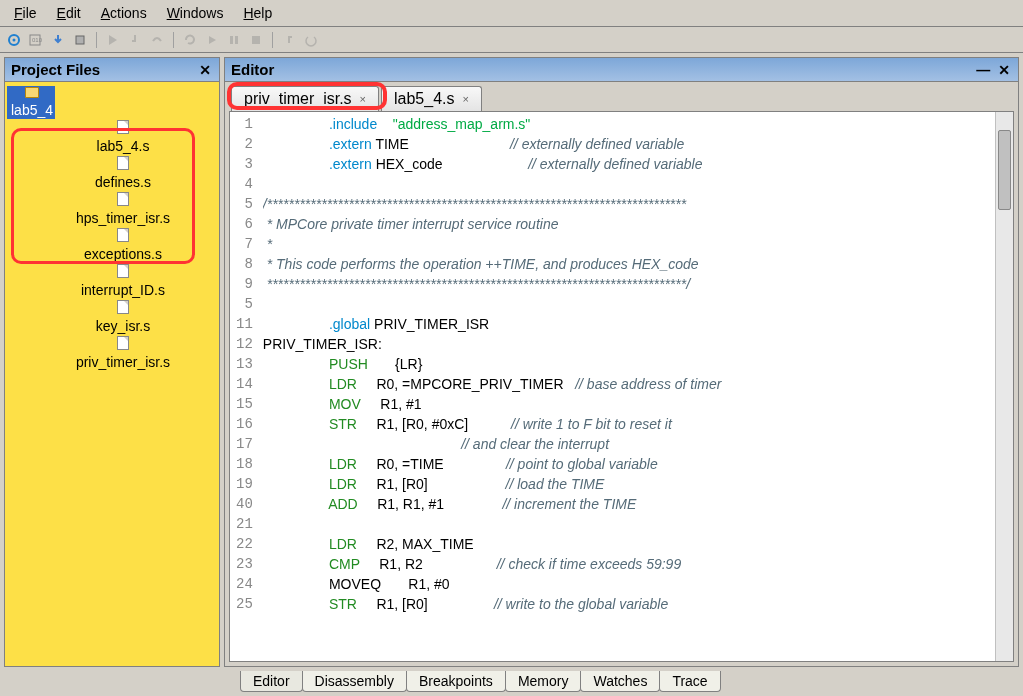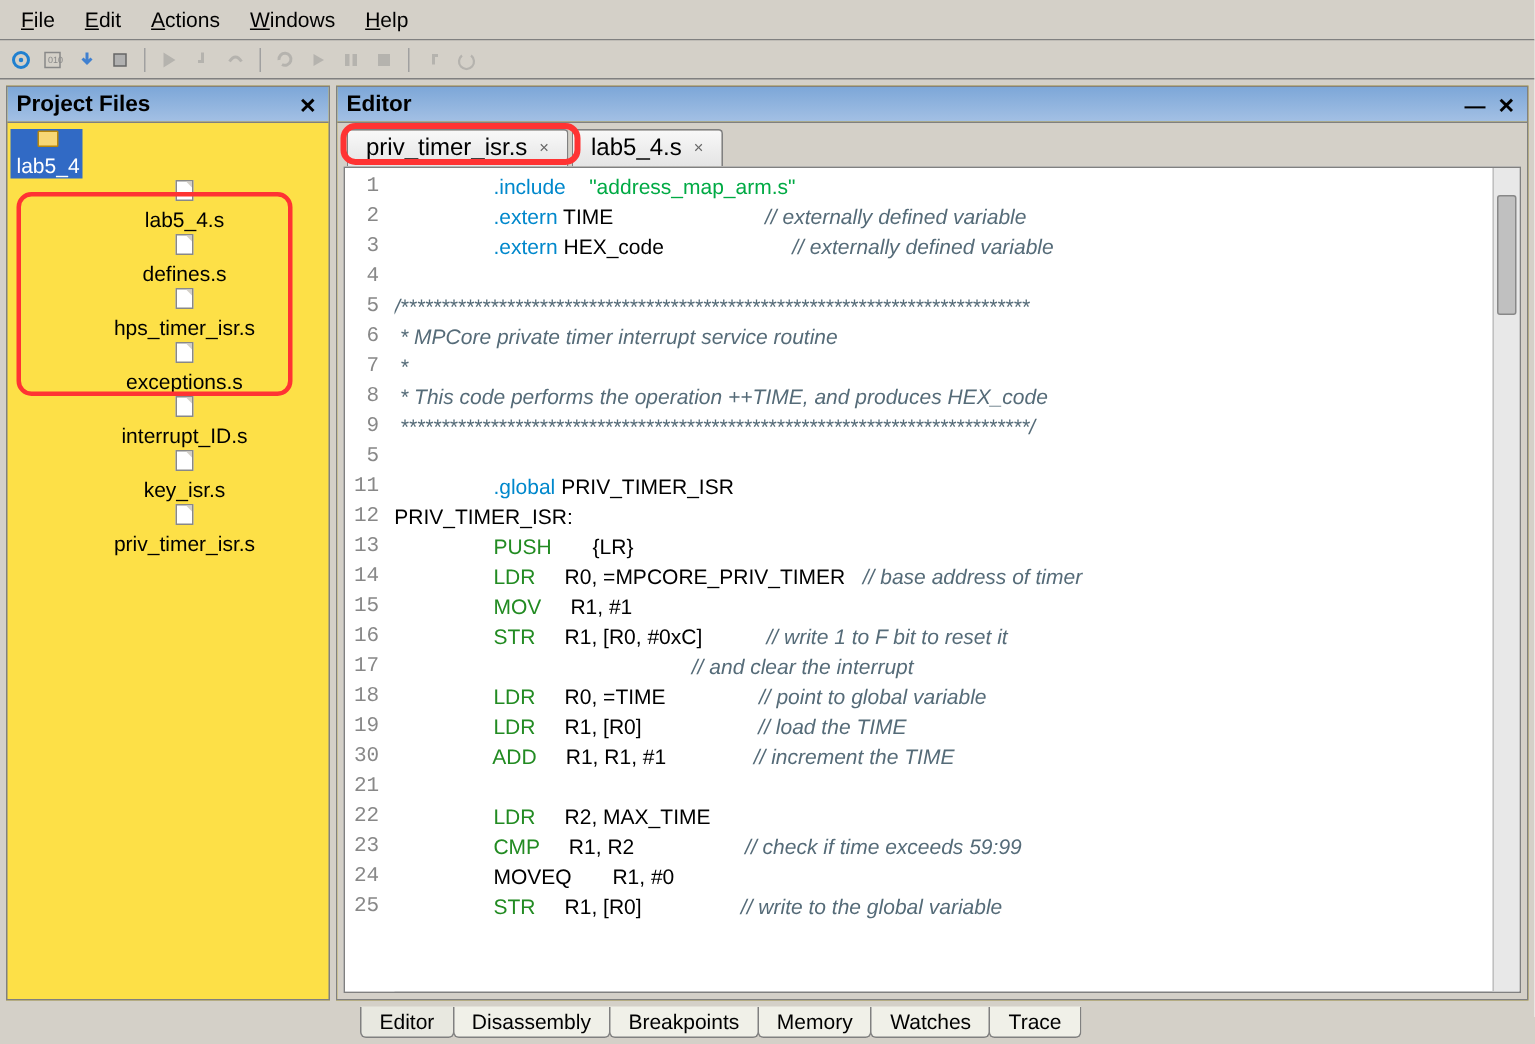--- a/index.html
+++ b/index.html
@@ -212,21 +212,21 @@
             <div class="gutter-line">5</div>
             <div class="gutter-line">11</div>
             <div class="gutter-line">12</div>
             <div class="gutter-line">13</div>
             <div class="gutter-line">14</div>
             <div class="gutter-line">15</div>
             <div class="gutter-line">16</div>
             <div class="gutter-line">17</div>
             <div class="gutter-line">18</div>
             <div class="gutter-line">19</div>
-            <div class="gutter-line">30</div>
+            <div class="gutter-line">40</div>
             <div class="gutter-line">21</div>
             <div class="gutter-line">22</div>
             <div class="gutter-line">23</div>
             <div class="gutter-line">24</div>
             <div class="gutter-line">25</div>
           </div>
         <div class="code-content" id="code"><div class="code-line">                 <span class="kw-dir">.include</span>    <span class="kw-str">"address_map_arm.s"</span></div><div class="code-line">                 <span class="kw-dir">.extern</span> TIME                          <span class="kw-cmt">// externally defined variable</span></div><div class="code-line">                 <span class="kw-dir">.extern</span> HEX_code                      <span class="kw-cmt">// externally defined variable</span></div><div class="code-line">&nbsp;</div><div class="code-line"><span class="kw-cmt">/*****************************************************************************</span></div><div class="code-line"><span class="kw-cmt"> * MPCore private timer interrupt service routine                                </span></div><div class="code-line"><span class="kw-cmt"> *                                                                          </span></div><div class="code-line"><span class="kw-cmt"> * This code performs the operation ++TIME, and produces HEX_code           </span></div><div class="code-line"><span class="kw-cmt"> *****************************************************************************/</span></div><div class="code-line">&nbsp;</div><div class="code-line">                 <span class="kw-dir">.global</span> PRIV_TIMER_ISR</div><div class="code-line">PRIV_TIMER_ISR:</div><div class="code-line">                 <span class="kw-ins">PUSH</span>       {LR}</div><div class="code-line">                 <span class="kw-ins">LDR</span>     R0, =MPCORE_PRIV_TIMER   <span class="kw-cmt">// base address of timer</span></div><div class="code-line">                 <span class="kw-ins">MOV</span>     R1, #1</div><div class="code-line">                 <span class="kw-ins">STR</span>     R1, [R0, #0xC]           <span class="kw-cmt">// write 1 to F bit to reset it</span></div><div class="code-line">                                                   <span class="kw-cmt">// and clear the interrupt</span></div><div class="code-line">                 <span class="kw-ins">LDR</span>     R0, =TIME                <span class="kw-cmt">// point to global variable</span></div><div class="code-line">                 <span class="kw-ins">LDR</span>     R1, [R0]                    <span class="kw-cmt">// load the TIME</span></div><div class="code-line">                 <span class="kw-ins">ADD</span>     R1, R1, #1               <span class="kw-cmt">// increment the TIME</span></div><div class="code-line">&nbsp;</div><div class="code-line">                 <span class="kw-ins">LDR</span>     R2, MAX_TIME</div><div class="code-line">                 <span class="kw-ins">CMP</span>     R1, R2                   <span class="kw-cmt">// check if time exceeds 59:99</span></div><div class="code-line">                 MOVEQ       R1, #0</div><div class="code-line">                 <span class="kw-ins">STR</span>     R1, [R0]                 <span class="kw-cmt">// write to the global variable</span></div></div>
         <div class="scroll-v">
           <div class="scroll-thumb"></div>
         </div>

